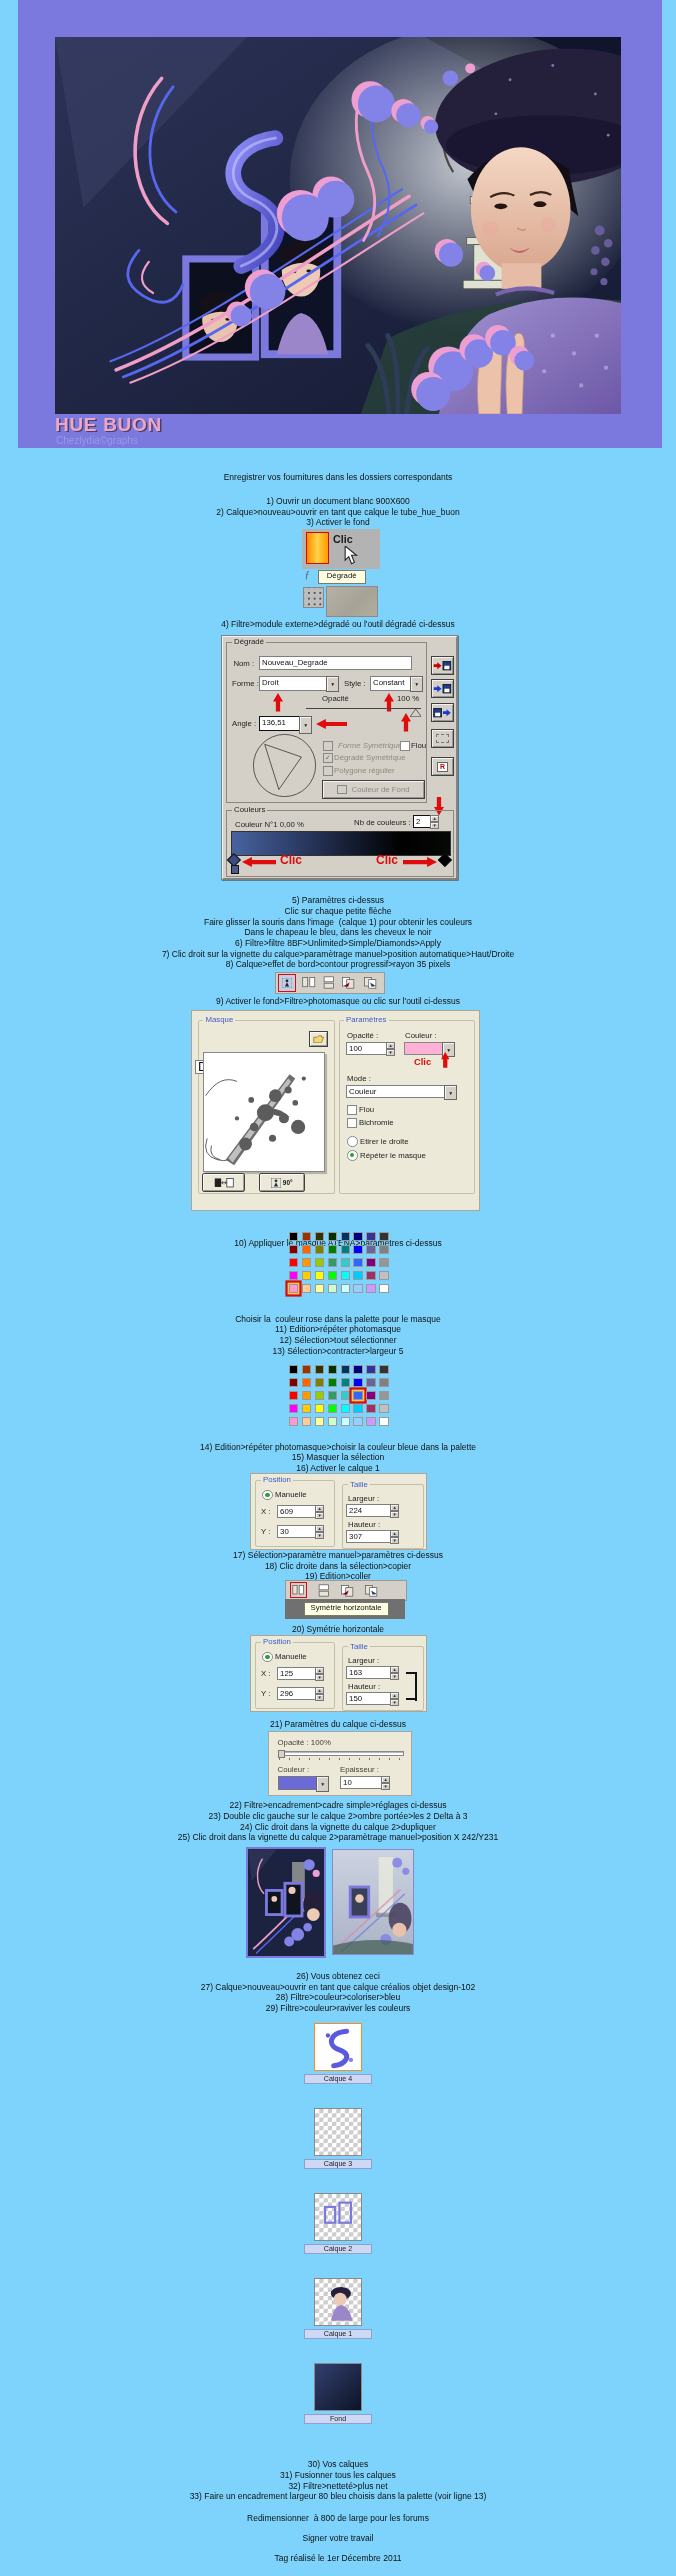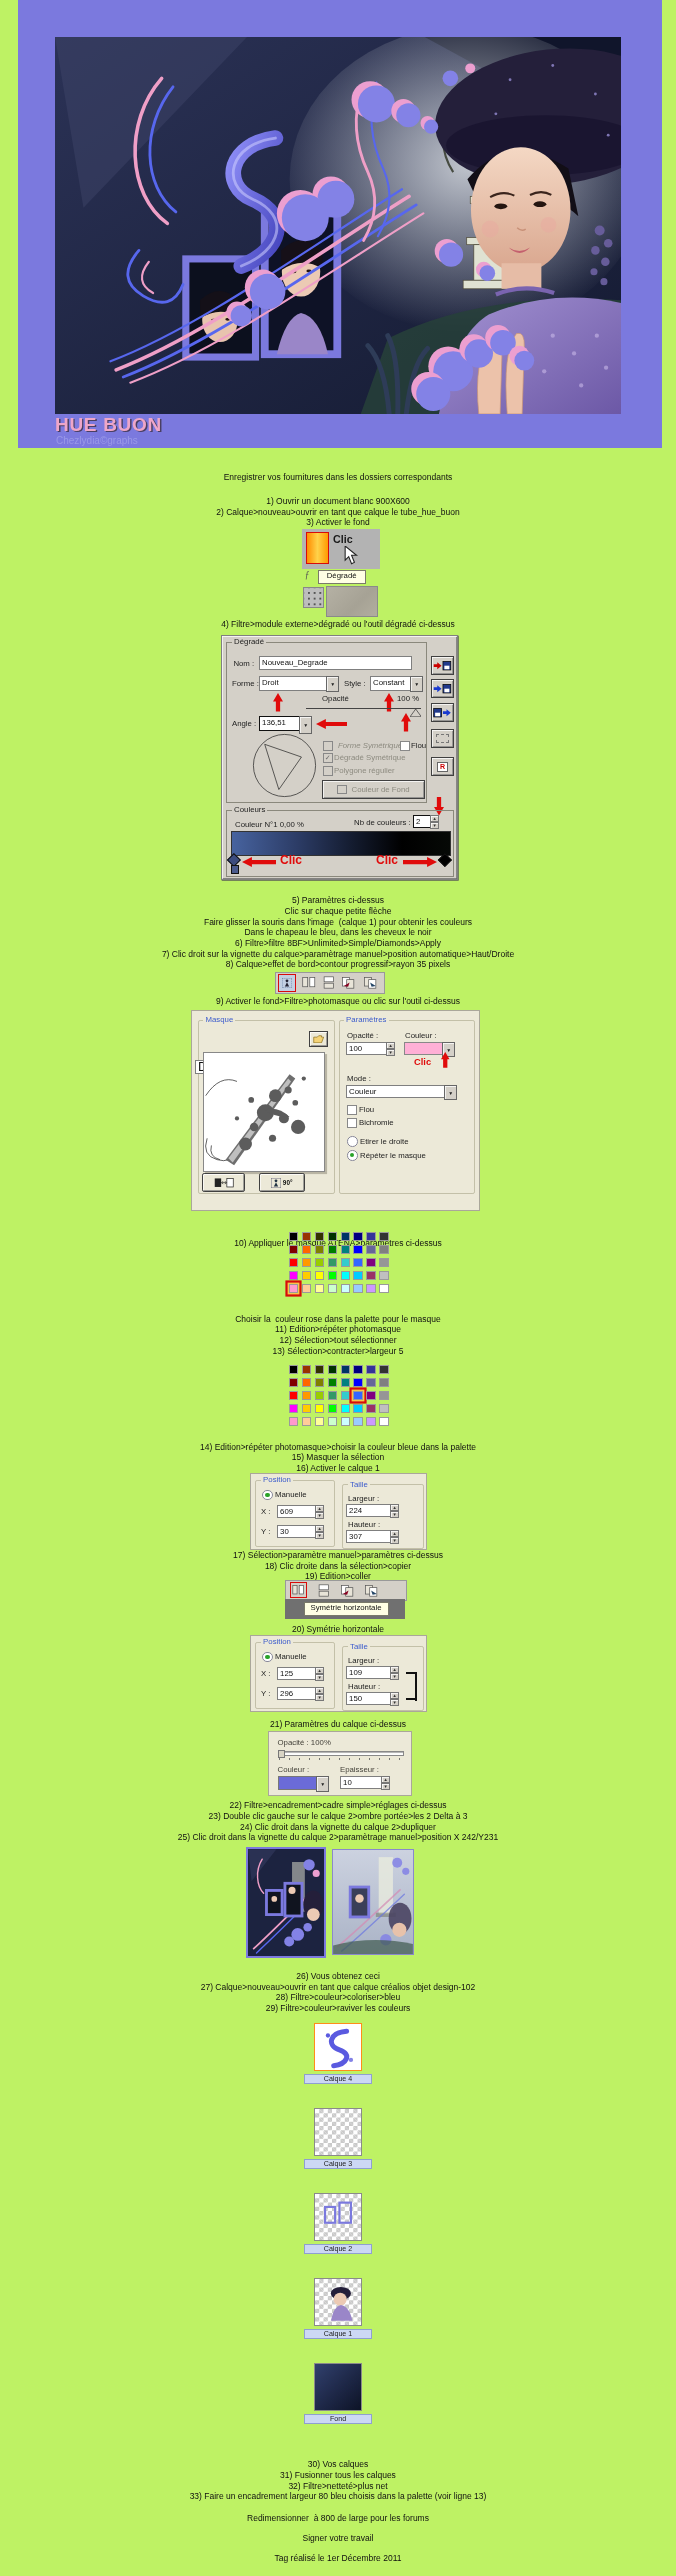--- a/index.html
+++ b/index.html
@@ -1,16 +1,16 @@
 <!DOCTYPE html>
 <html style="font-size:11.4px"><head>
 <meta charset="utf-8">
 <style>
   html,body{margin:0;padding:0;background:#fff;}
-  #page{position:relative;width:676px;height:2576px;background:#bef264;overflow:hidden;
+  #page{position:relative;width:676px;height:2576px;background:#7dd3fc;overflow:hidden;
         font-family:"Liberation Sans",sans-serif;color:#111;}
   .abs{position:absolute;}
   .line{position:absolute;left:0;width:676px;text-align:center;
         font:8.5px/10.7px "Liberation Sans",sans-serif;color:#101010;white-space:pre;}
   
   #banner{position:absolute;left:18px;top:0;width:644px;height:448px;background:#7b79de;}
   #artwork{position:absolute;left:37px;top:37px;width:566px;height:377px;background:#1f2742;overflow:hidden;}
   #banner-title{position:absolute;left:37px;top:414px;font:bold 19px "Liberation Sans",sans-serif;
         letter-spacing:0.7px;color:#eea6c8;text-shadow:1.4px 1.4px 0 #4a3f63;}
   #banner-credit{position:absolute;left:38px;top:435px;font:10px "Liberation Sans",sans-serif;color:#9a99e8;}
@@ -668,21 +668,21 @@
       </div>
     <div class="lbl" style="left:10px;top:53px;">Y :</div>
     <div class="inp" style="left:26px;top:51px;width:34px;height:10px;">296</div>
     <div class="spin" style="left:64px;top:51px;height:13px;">
         <b>▲</b>
         <b>▼</b>
       </div>
     <div class="group-xp" style="left:91px;top:10px;width:80px;height:63px;"></div>
     <div class="lbl lbl-blue" style="left:97px;top:5.7px;background:#ece9d8;padding:0 2.1px;">Taille</div>
     <div class="lbl" style="left:97px;top:20px;">Largeur :</div>
-    <div class="inp" style="left:95px;top:30px;width:40px;height:10px;">109</div>
+    <div class="inp" style="left:95px;top:30px;width:40px;height:10px;">163</div>
     <div class="spin" style="left:139px;top:30px;height:13px;">
         <b>▲</b>
         <b>▼</b>
       </div>
     <div class="lbl" style="left:97px;top:46px;">Hauteur :</div>
     <div class="inp" style="left:95px;top:56px;width:40px;height:10px;">150</div>
     <div class="spin" style="left:139px;top:56px;height:13px;">
         <b>▲</b>
         <b>▼</b>
       </div>

